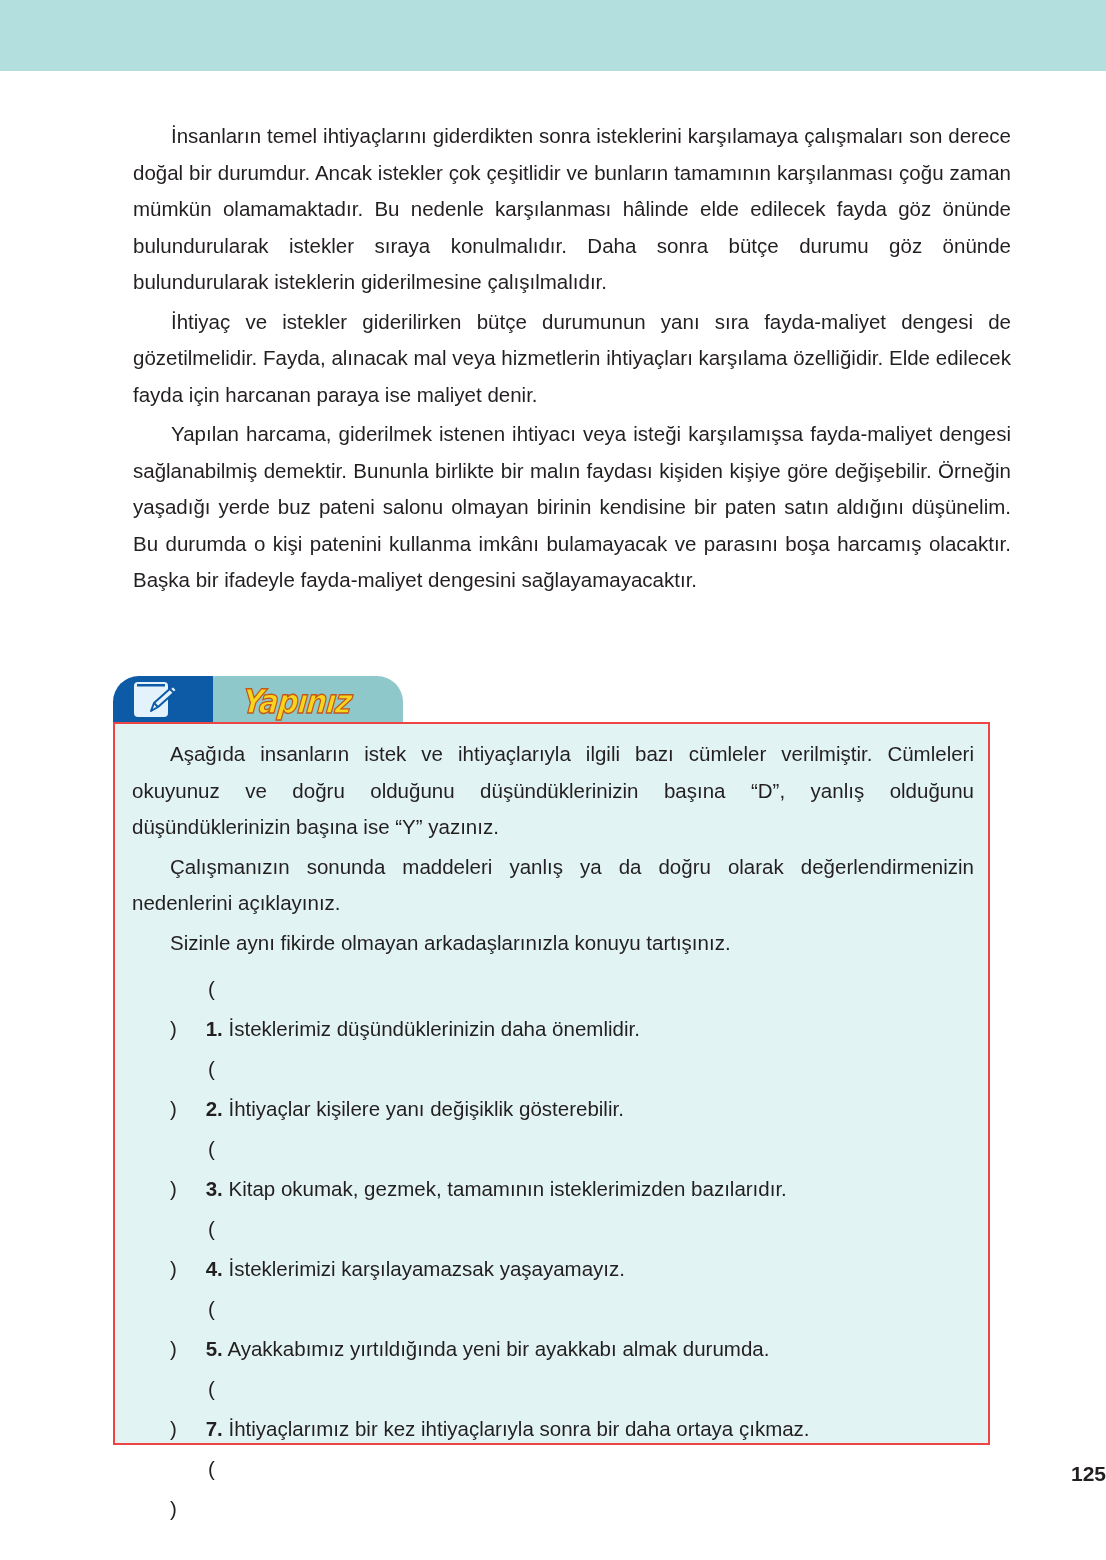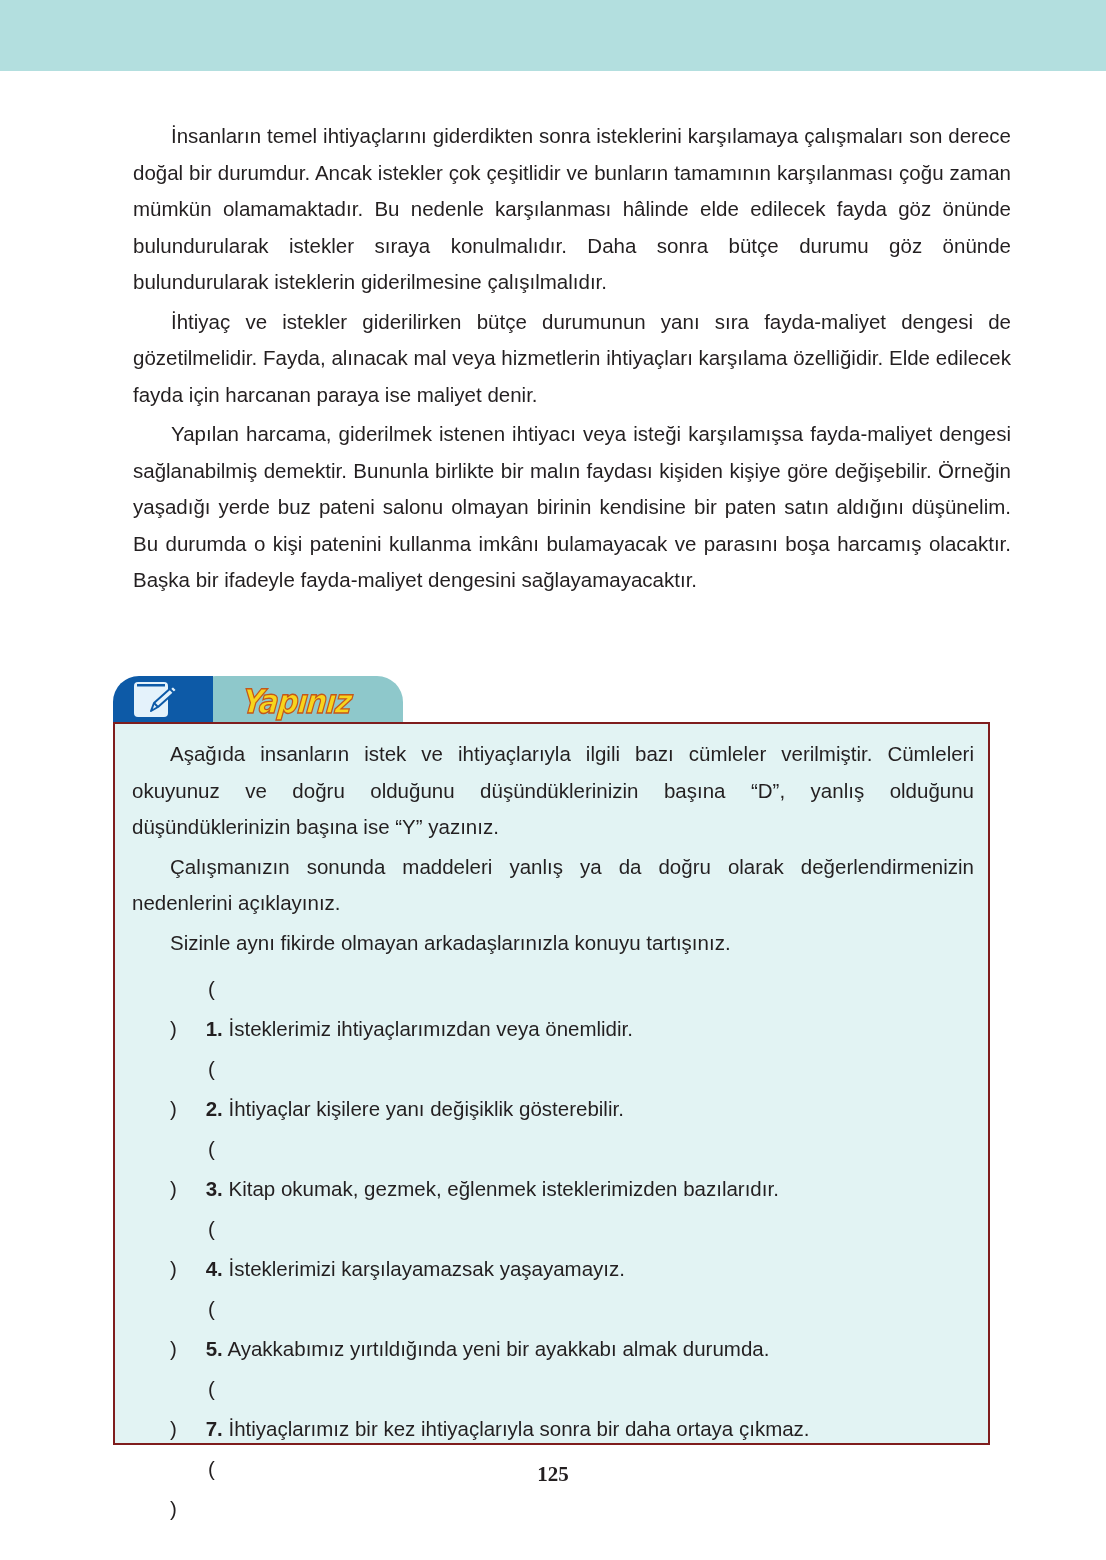--- a/index.html
+++ b/index.html
@@ -23,33 +23,33 @@
   }
   .tab-title {
     position: absolute; left: 243px; top: 684px; font-size: 29px; font-weight: bold;
     font-style: italic; color: #f7d51c; letter-spacing: -1px;
     -webkit-text-stroke: 1.2px #c4571a; transform: skewX(-6deg) scaleY(1.15);
     font-family: "DejaVu Sans", sans-serif;
   }
   .note-icon { position: absolute; left: 133px; top: 681px; width: 48px; height: 38px; }
   .box {
     position: absolute; left: 113px; top: 722px; width: 873px; height: 719px;
-    background: #e2f3f3; border: 2px solid #7f1d1d;
+    background: #e2f3f3; border: 2px solid #ef4444;
   }
   .box-text {
     position: absolute; left: 17px; top: 12px; width: 842px;
     font-size: 20.5px; line-height: 36.5px; text-align: justify;
   }
   .box-text p { margin: 0 0 3px 0; text-indent: 38px; }
   .box-text .item { margin: 0; line-height: 40px; text-indent: 38px; }
   .paren { display: inline-block; width: 30px; }
   .num { font-weight: bold; }
   .page-num {
-    position: absolute; left: 0; width: 1106px; top: 1462px; text-align: center;
-    font-weight: bold; font-size: 21px; font-family: Liberation Serif, serif;
+    position: absolute; left: 0; width: 1106px; top: 1462px; text-align: right;
+    font-weight: bold; font-size: 21px;
   }
 </style>
 </head>
 <body>
 
 <div class="top-band"></div>
 
 <div class="body-text">
   <p>İnsanların temel ihtiyaçlarını giderdikten sonra isteklerini karşılamaya çalışmaları son derece doğal bir durumdur. Ancak istekler çok çeşitlidir ve bunların tamamının karşılanması çoğu zaman mümkün olamamaktadır. Bu nedenle karşılanması hâlinde elde edilecek fayda göz önünde bulundurularak istekler sıraya konulmalıdır. Daha sonra bütçe durumu göz önünde bulundurularak isteklerin giderilmesine çalışılmalıdır.</p>
   <p>İhtiyaç ve istekler giderilirken bütçe durumunun yanı sıra fayda-maliyet dengesi de gözetilmelidir. Fayda, alınacak mal veya hizmetlerin ihtiyaçları karşılama özelliğidir. Elde edilecek fayda için harcanan paraya ise maliyet denir.</p>
@@ -66,23 +66,23 @@
   <path d="M37 8 L41 12" stroke="#0d5aa7" stroke-width="2"></path>
 </svg>
 <div class="tab-title">Yapınız</div>
 
 <div class="box">
   <div class="box-text">
     <p>Aşağıda insanların istek ve ihtiyaçlarıyla ilgili bazı cümleler verilmiştir. Cümleleri okuyunuz ve doğru olduğunu düşündüklerinizin başına “D”, yanlış olduğunu düşündüklerinizin başına ise “Y” yazınız.</p>
     <p>Çalışmanızın sonunda maddeleri yanlış ya da doğru olarak değerlendirmenizin nedenlerini açıklayınız.</p>
     <p style="margin-bottom:8px">Sizinle aynı fikirde olmayan arkadaşlarınızla konuyu tartışınız.</p>
     <div id="items">
-        <div class="item"><span class="paren">(   )</span> <span class="num">1.</span> <span>İsteklerimiz ihtiyaçlarımızdan veya önemlidir.</span></div>
+        <div class="item"><span class="paren">(   )</span> <span class="num">1.</span> <span>İsteklerimiz düşündüklerinizin daha önemlidir.</span></div>
         <div class="item"><span class="paren">(   )</span> <span class="num">2.</span> <span>İhtiyaçlar kişilere yanı değişiklik gösterebilir.</span></div>
-        <div class="item"><span class="paren">(   )</span> <span class="num">3.</span> <span>Kitap okumak, gezmek, eğlenmek isteklerimizden bazılarıdır.</span></div>
+        <div class="item"><span class="paren">(   )</span> <span class="num">3.</span> <span>Kitap okumak, gezmek, tamamının isteklerimizden bazılarıdır.</span></div>
         <div class="item"><span class="paren">(   )</span> <span class="num">4.</span> <span>İsteklerimizi karşılayamazsak yaşayamayız.</span></div>
         <div class="item"><span class="paren">(   )</span> <span class="num">5.</span> <span>Ayakkabımız yırtıldığında yeni bir ayakkabı almak durumda.</span></div>
         <div class="item"><span class="paren">(   )</span> <span class="num">7.</span> <span>İhtiyaçlarımız bir kez ihtiyaçlarıyla sonra bir daha ortaya çıkmaz.</span></div>
         <div class="item"><span class="paren">(   )</span>  </div>
       </div>
   </div>
 </div>
 
 <div class="page-num">125</div>
 

